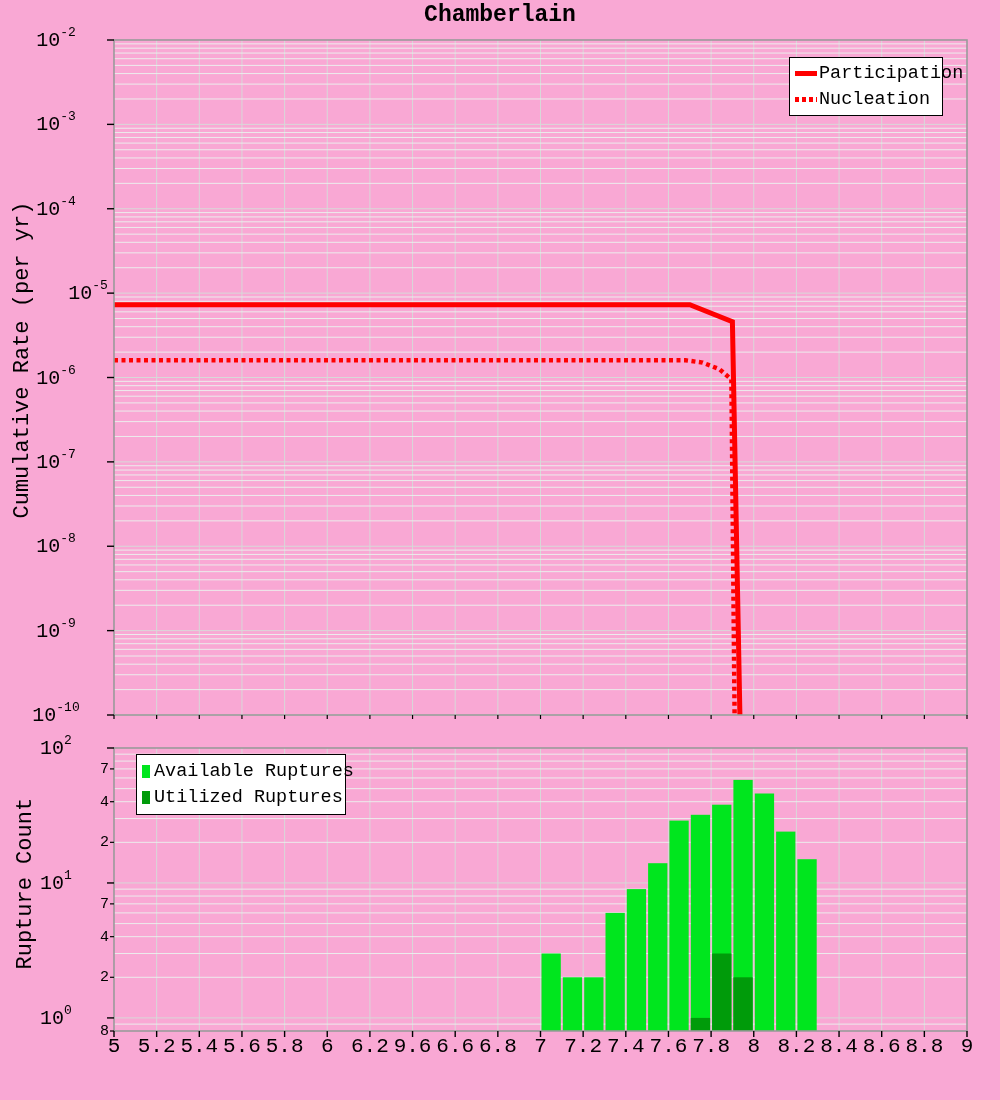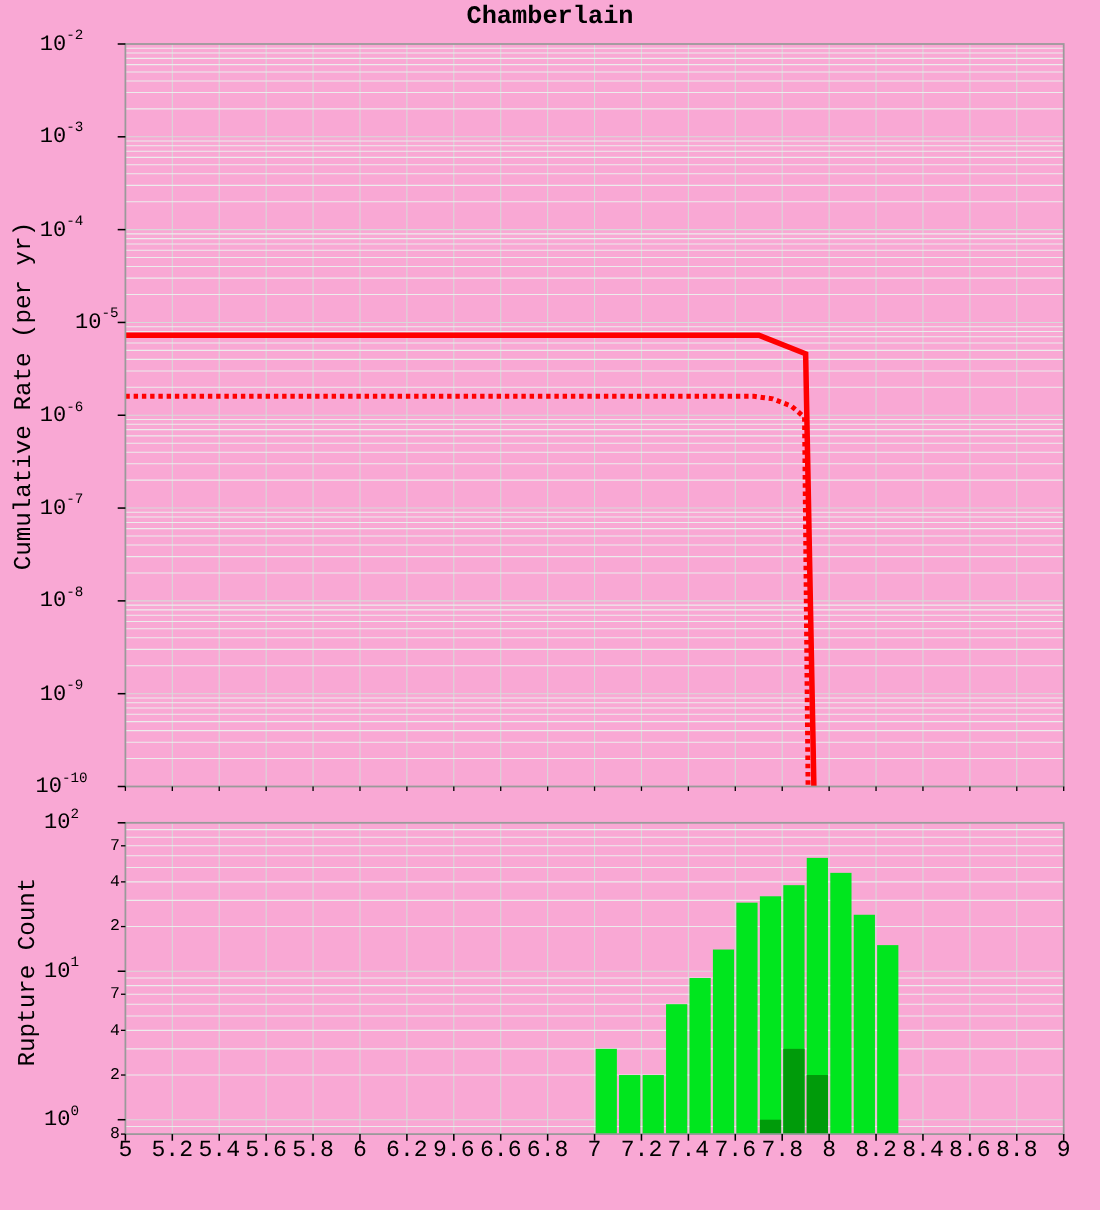--- a/index.html
+++ b/index.html
@@ -295,15 +295,35 @@
       <div class="xtick" style="left: 681.1px;">7.8</div>
       <div class="xtick" style="left: 723.75px;">8</div>
       <div class="xtick" style="left: 766.4px;">8.2</div>
       <div class="xtick" style="left: 809.05px;">8.4</div>
       <div class="xtick" style="left: 851.7px;">8.6</div>
       <div class="xtick" style="left: 894.35px;">8.8</div>
       <div class="xtick" style="left: 937px;">9</div>
     </div>
 
 
-
+  <div class="legend legend-top">
+    <div class="lrow">
+      <span id="solidSample" class="line-sample" style="background: rgb(255, 0, 0);"></span>
+      <span>Participation</span>
+    </div>
+    <div class="lrow">
+      <span id="dotSample" class="line-sample" style="background: repeating-linear-gradient(90deg, rgb(255, 0, 0) 0px, rgb(255, 0, 0) 4px, rgb(255, 255, 255) 4px, rgb(255, 255, 255) 7px);"></span>
+      <span>Nucleation</span>
+    </div>
+  </div>
+
+  <div class="legend legend-bottom">
+    <div class="lrow">
+      <span id="availSample" class="sq-sample" style="background: rgb(0, 230, 30);"></span>
+      <span>Available Ruptures</span>
+    </div>
+    <div class="lrow">
+      <span id="utilSample" class="sq-sample" style="background: rgb(0, 155, 10);"></span>
+      <span>Utilized Ruptures</span>
+    </div>
+  </div>
 
 </div>
 
 </body></html>

